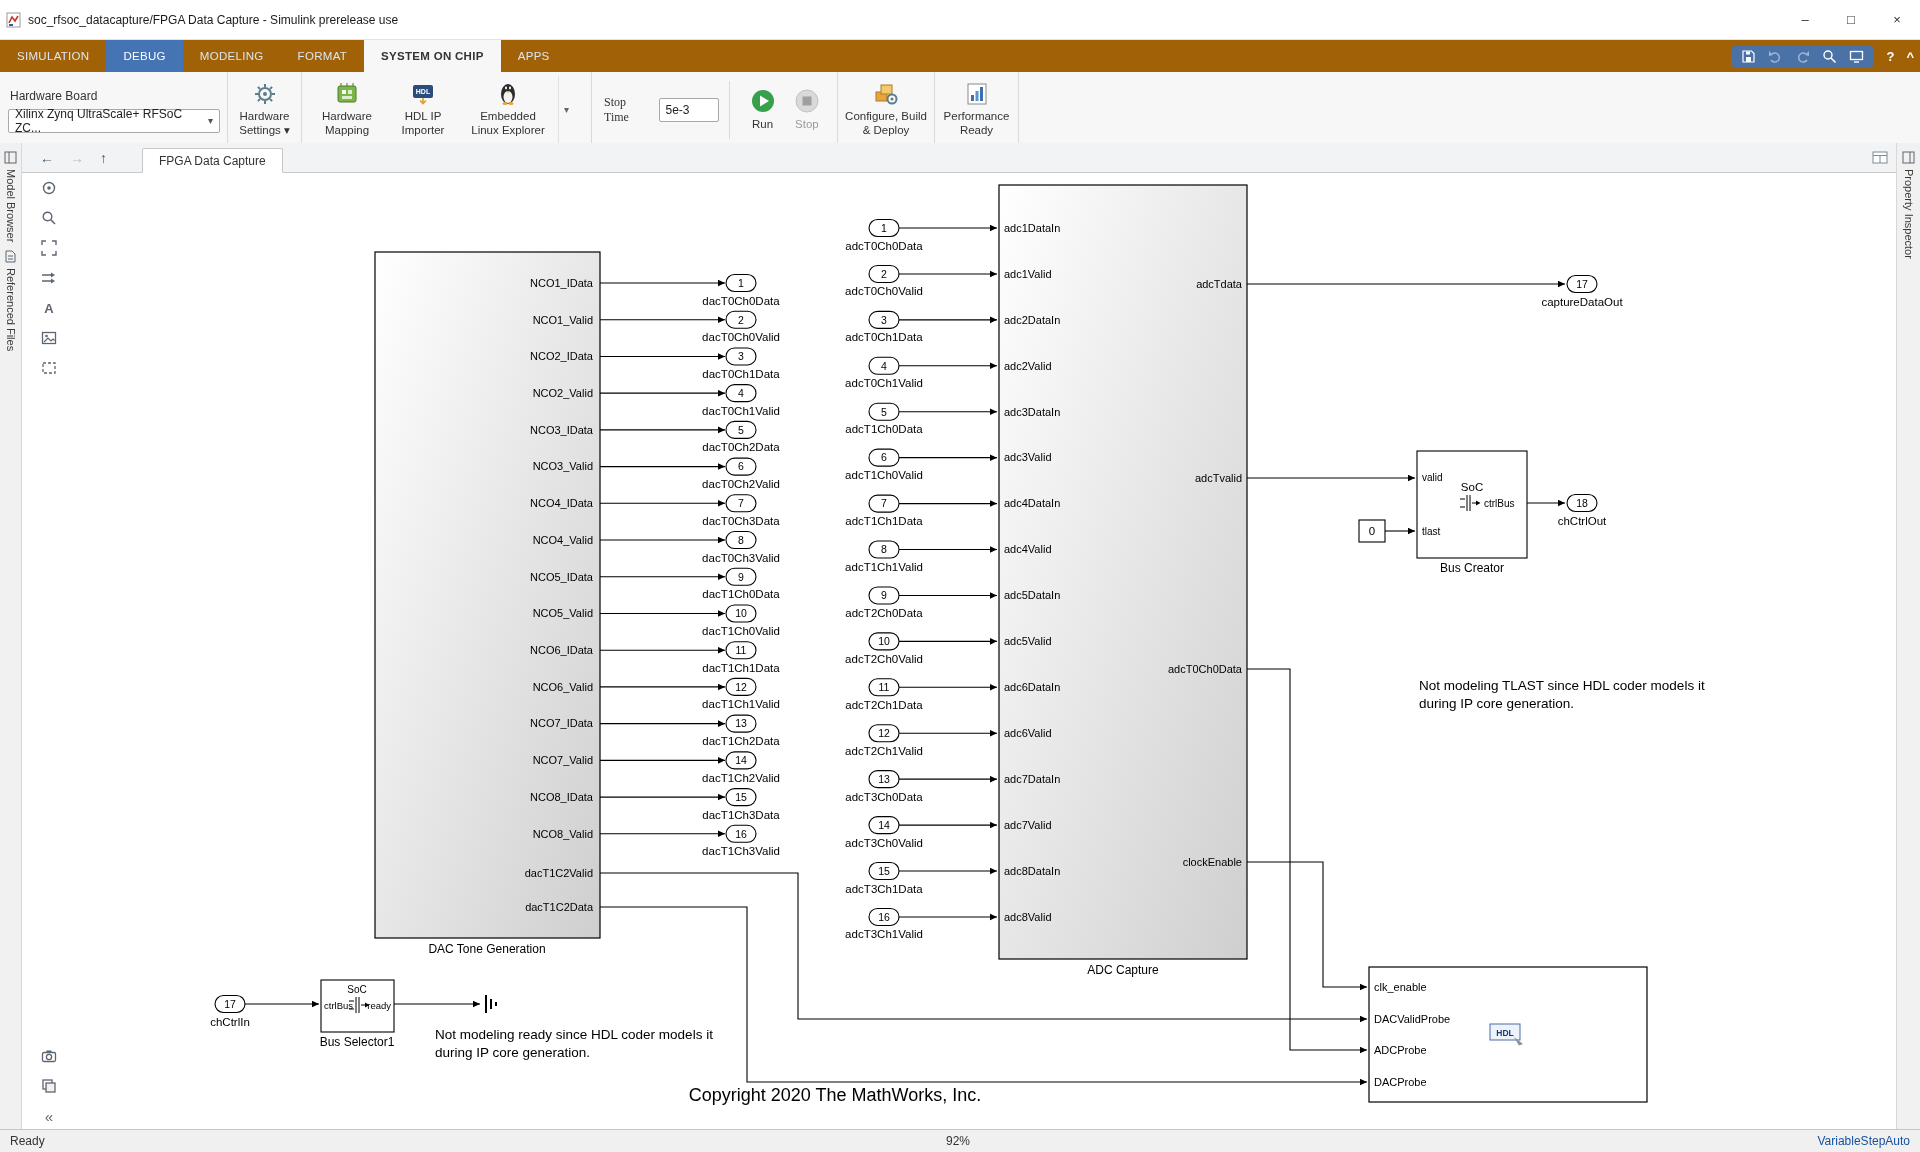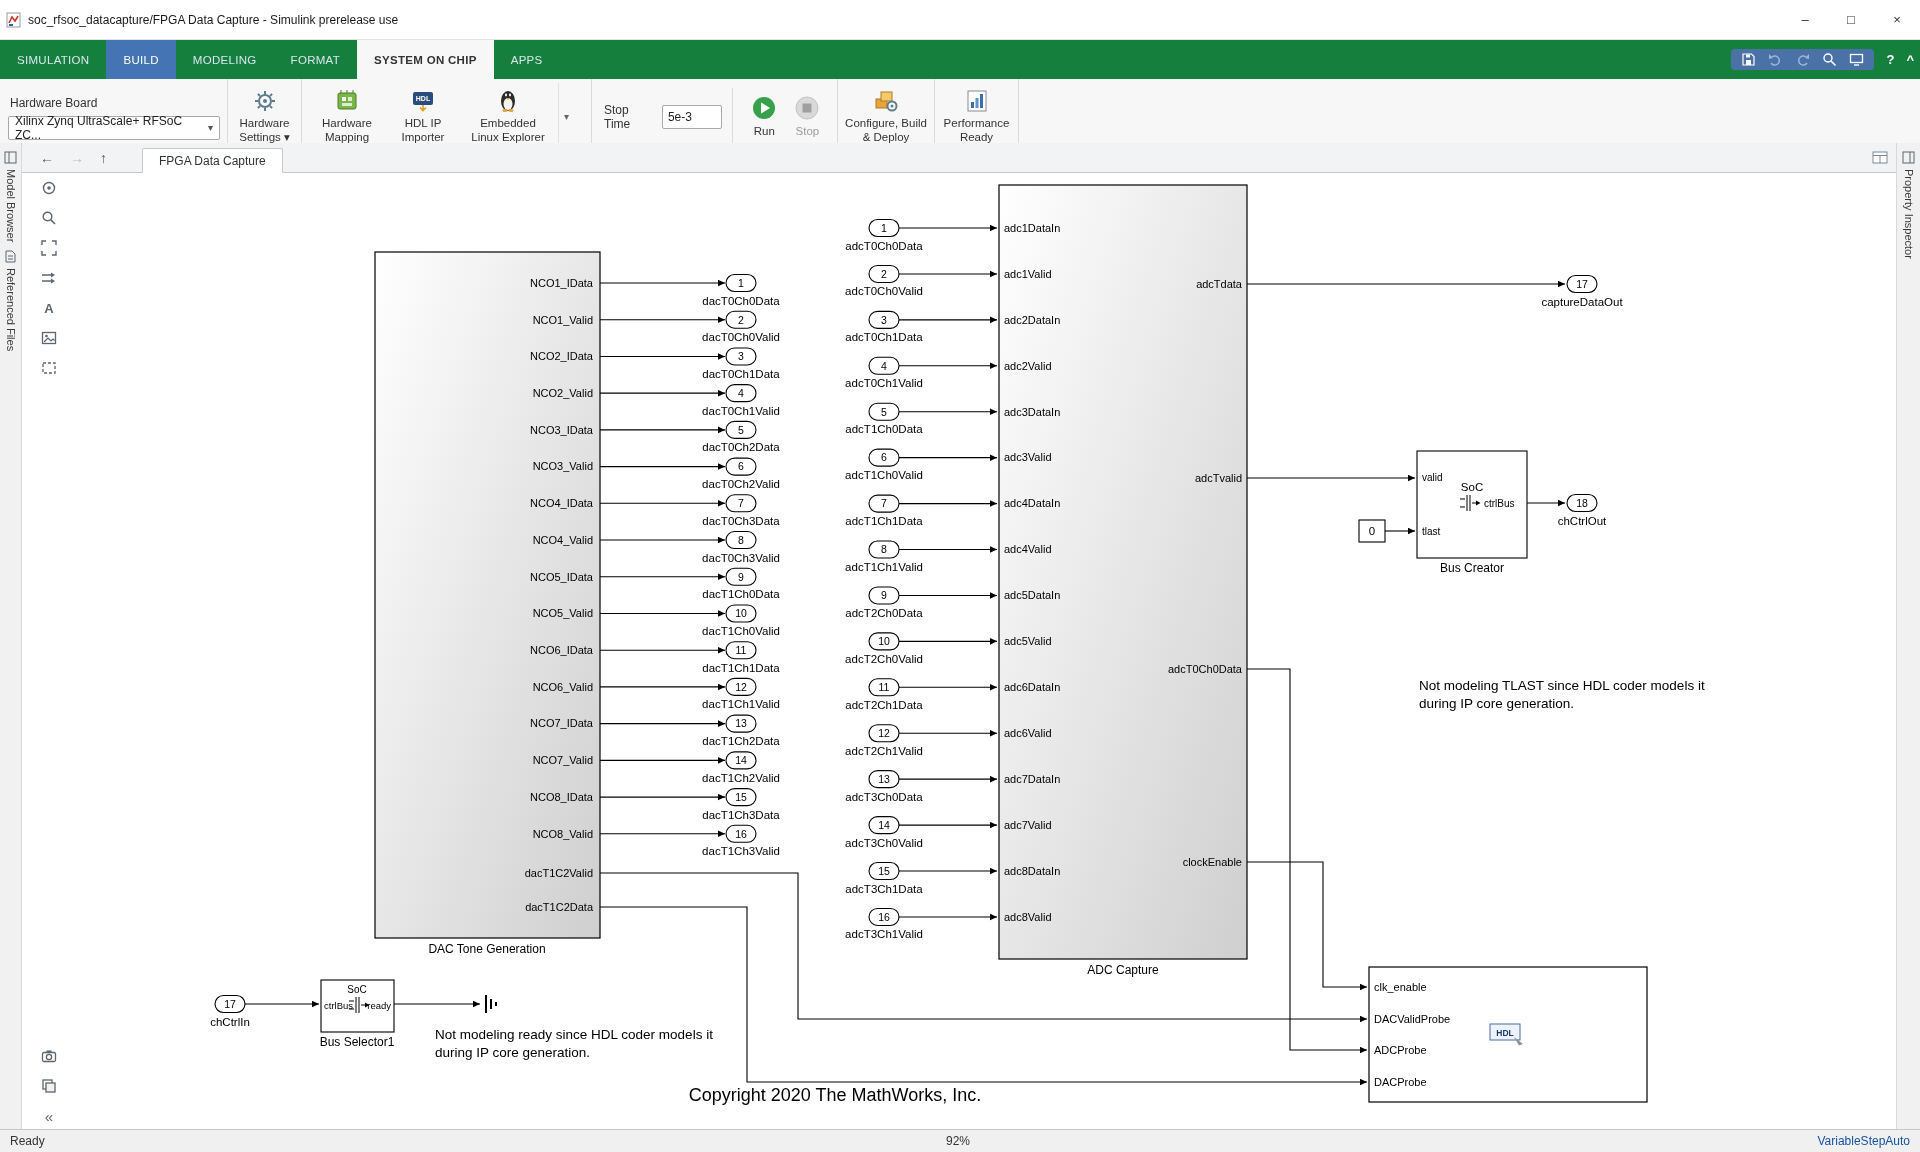--- a/index.html
+++ b/index.html
@@ -3,41 +3,41 @@
 <meta charset="utf-8">
 <style>
   *{margin:0;padding:0;box-sizing:border-box;font-family:"Liberation Sans",sans-serif;}
   html,body{width:1920px;height:1152px;overflow:hidden;background:#fff;position:relative;}
   
   .titlebar{height:40px;background:#fff;display:flex;align-items:center;padding-left:6px;position:relative;border-bottom:1px solid #e3e3e3;}
   .titlebar .title{font-size:12px;color:#1a1a1a;margin-left:6px;}
   .win-controls{position:absolute;right:0;top:0;display:flex;height:100%;}
   .winbtn{width:46px;height:100%;display:flex;align-items:center;justify-content:center;font-size:13px;color:#333;cursor:default;}
   
-  .ribbon{height:39px;background:#15803d;display:flex;align-items:stretch;position:relative;}
+  .ribbon{height:32px;background:#a16207;display:flex;align-items:stretch;position:relative;}
   .rtab{padding:0 17px;color:#dbe5f2;font-size:11.5px;display:flex;align-items:center;letter-spacing:.3px;}
   .rtab.hl{background:#4474b4;color:#fff;}
   .rtab.active{background:#f7f7f7;color:#333;font-weight:bold;}
   .quick{position:absolute;right:6px;top:0;height:100%;display:flex;align-items:center;gap:12px;}
   .quick-pill{display:flex;align-items:center;gap:12px;background:#4a72a6;border-radius:4px;padding:3px 10px;}
   .quick .qtxt{color:#fff;font-size:13px;font-weight:bold;}
   
   .toolbar{height:92px;background:#f7f7f7;border-bottom:1px solid #c6c6c6;display:flex;}
   .tsec{border-right:1px solid #dadada;display:flex;flex-direction:column;}
   .tsec-content{flex:1;display:flex;align-items:center;padding:4px 8px;}
   .tsec-label{height:16px;font-size:9.5px;color:#7a7a7a;text-align:center;line-height:14px;letter-spacing:.4px;}
   .hwb-col{display:flex;flex-direction:column;align-items:flex-start;justify-content:center;width:100%;}
   .hwb-title{font-size:12px;color:#333;margin:2px 0 6px 2px;}
   .dropdown{width:212px;height:24px;background:#fff;border:1px solid #a9a9a9;border-radius:2px;display:flex;align-items:center;justify-content:center;padding:0 6px;font-size:12px;color:#222;}
   .dropdown .caret{color:#555;font-size:10px;}
   .bigbtn{display:flex;flex-direction:column;align-items:center;justify-content:center;font-size:11.5px;color:#333;text-align:center;line-height:1.25;padding:2px 4px;height:100%;}
   .bigbtn .blabel{display:block;margin-top:3px;}
   .w62{width:62px;} .w66{width:66px;} .w84{width:84px;} .w88{width:88px;} .w74{width:74px;}
   .gallery-caret{width:16px;height:100%;display:flex;align-items:center;justify-content:center;color:#666;font-size:10px;border-left:1px solid #e2e2e2;}
-  .stoptime-label{font-size:12px;color:#333;margin:0 8px 0 4px;}
+  .stoptime-label{font-size:12px;color:#333;margin:0 8px 0 4px;font-family:Liberation Serif, serif;}
   .stoptime{width:60px;height:24px;border:1px solid #a9a9a9;border-radius:2px;font-size:12px;padding:0 5px;color:#222;background:#fff;}
   .vdiv{width:1px;height:58px;background:#dadada;margin:0 10px;}
   .graybtn .blabel{color:#9a9a9a;}
   
   .editor{position:absolute;top:143px;left:0;right:0;bottom:23px;display:flex;}
   .strip{background:#f1f1f2;display:flex;flex-direction:column;align-items:center;}
   .strip.left{width:22px;border-right:1px solid #d8d8d8;}
   .strip.right{width:24px;border-left:1px solid #d8d8d8;}
   .vtab{display:flex;flex-direction:column;align-items:center;padding-top:8px;gap:5px;}
   .vtext{writing-mode:vertical-rl;font-size:11px;color:#3a3a3a;}
@@ -69,21 +69,21 @@
   <span class="title">soc_rfsoc_datacapture/FPGA Data Capture - Simulink prerelease use</span>
   <div class="win-controls">
     <div class="winbtn">–</div>
     <div class="winbtn">□</div>
     <div class="winbtn">×</div>
   </div>
 </div>
 
 <div class="ribbon">
   <div class="rtab">SIMULATION</div>
-  <div class="rtab hl">BUILD</div>
+  <div class="rtab hl">DEBUG</div>
   <div class="rtab">MODELING</div>
   <div class="rtab">FORMAT</div>
   <div class="rtab active">SYSTEM ON CHIP</div>
   <div class="rtab">APPS</div>
   <div class="quick">
     <div class="quick-pill">
       <svg width="15" height="15">
         <path d="M2,2 h8.5 l2.5,2.5 v8.5 h-11 z" fill="none" stroke="#fff" stroke-width="1.2"></path>
         <rect x="5" y="8" width="5" height="5" fill="#fff"></rect>
           <rect x="5" y="2.5" width="4" height="3" fill="#fff"></rect>

